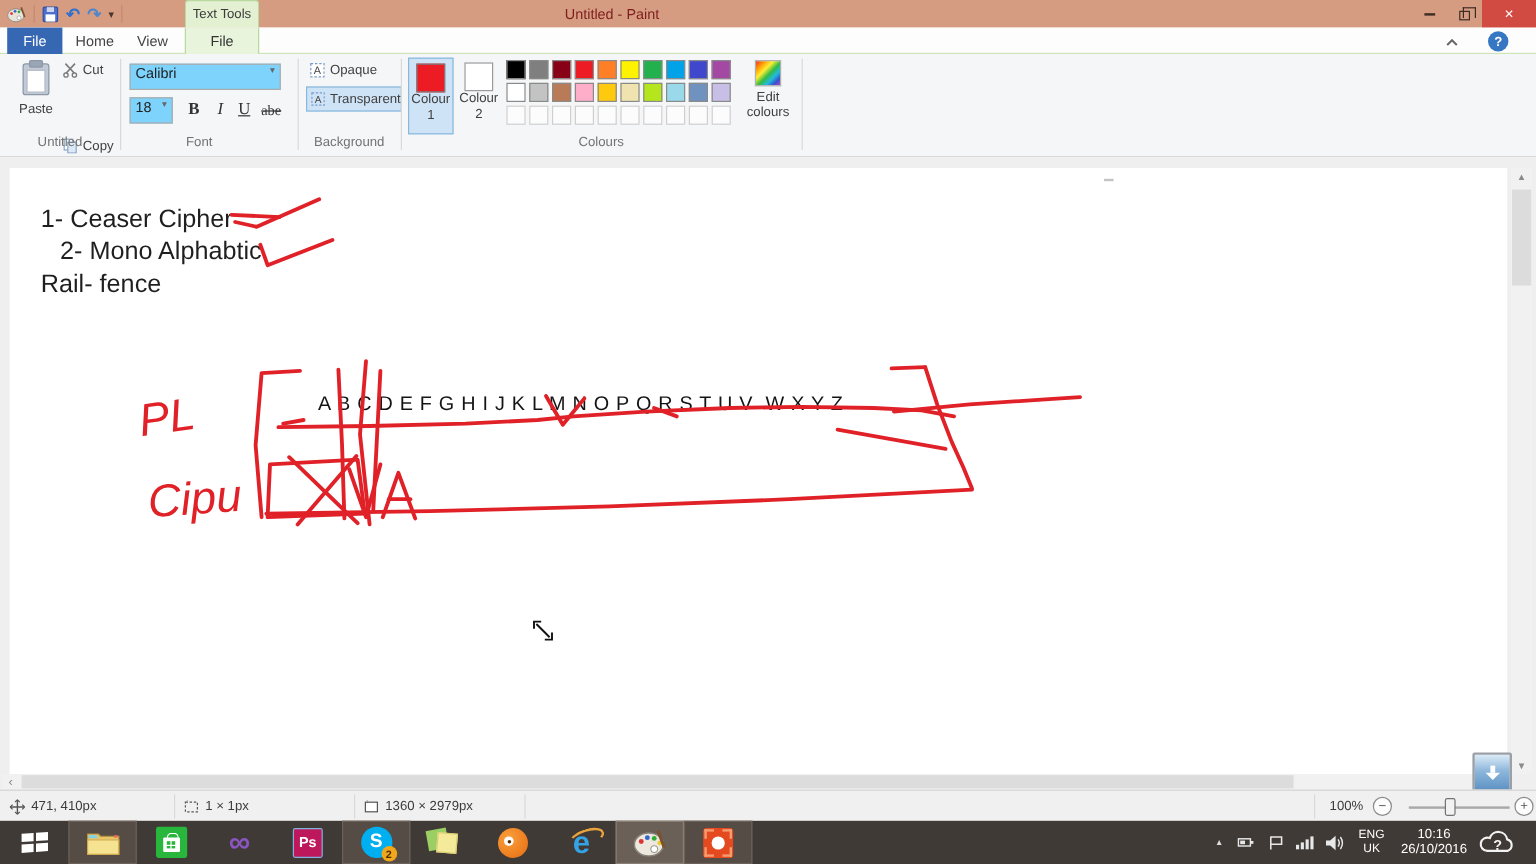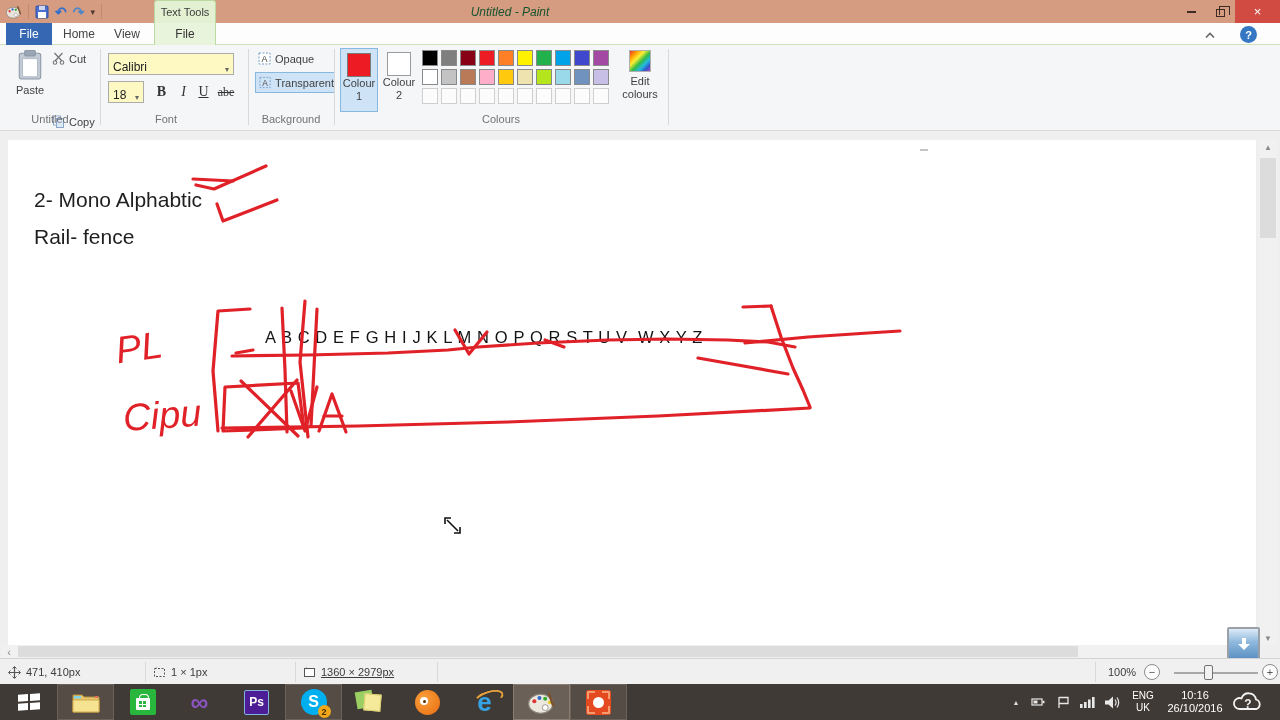--- a/index.html
+++ b/index.html
@@ -7,21 +7,21 @@
   body { font-family:"Liberation Sans", sans-serif; background:#fff; position:relative; }
   .abs { position:absolute; }
 
   
   #titlebar { position:absolute; top:0; left:0; width:1280px; height:23px; background:#d69c82; }
   .qat { position:absolute; top:0; left:0; height:23px; display:flex; align-items:center; gap:6px; padding-left:6px; }
   .qat-sep { width:1px; height:15px; background:#c08a72; }
   .qat-glyph { font-size:14px; font-weight:bold; line-height:1; }
   .undo { color:#2f6fce; } .redo { color:#4d87c9; }
   .qat-drop { font-size:9px; color:#4b352b; }
-  #win-title { position:absolute; top:0; left:0; width:1020px; height:23px; display:flex; align-items:center; justify-content:center; font-size:12px; color:#14532d;font-style:italic; }
+  #win-title { position:absolute; top:0; left:0; width:1020px; height:23px; display:flex; align-items:center; justify-content:center; font-size:12px; color:#7f1d1d; }
   #texttools-hdr { position:absolute; top:0; left:154px; width:62px; height:23px; background:#e3f0d2; border:1px solid #b9d9a0; border-bottom:none; border-radius:3px 3px 0 0; display:flex; align-items:center; justify-content:center; font-size:11px; color:#3c3c3c; }
   .winbtn { position:absolute; top:0; height:23px; display:flex; align-items:center; justify-content:center; }
   #btn-min { left:1177px; width:29px; } #btn-restore { left:1206px; width:29px; }
   #btn-close { left:1235px; width:45px; background:#d14b42; color:#fff; font-size:13px; }
   .min-glyph { width:9px; height:2px; background:#3d2c24; }
   .restore-glyph { width:9px; height:8px; border:1px solid #3d2c24; position:relative; background:#d69c82; margin-top:2px; }
   .restore-glyph:before { content:""; position:absolute; left:2px; top:-4px; width:9px; height:8px; border:1px solid #3d2c24; border-bottom:none; }
 
   
   #tabrow { position:absolute; top:23px; left:0; width:1280px; height:22px; background:#fdfdfd; border-bottom:1px solid #cfe3b8; }
@@ -31,21 +31,21 @@
   #tab-view { left:104px; width:46px; }
   #tab-text { left:154px; width:62px; background:#e9f4dd; border-left:1px solid #b9d9a0; border-right:1px solid #b9d9a0; color:#333; }
   #ribbon-collapse { position:absolute; top:5px; left:1202px; width:16px; height:14px; display:flex; align-items:center; justify-content:center; }
   #ribbon-help { position:absolute; top:3px; left:1240px; width:17px; height:17px; background:#3577c2; border-radius:50%; color:#fff; font-size:11px; font-weight:bold; display:flex; align-items:center; justify-content:center; }
 
   
   #ribbon { position:absolute; top:45px; left:0; width:1280px; height:86px; background:#f5f6f7; border-bottom:1px solid #d8d8d8; }
   .rdiv { position:absolute; top:4px; height:76px; width:1px; background:#d8d9da; }
   .grouplabel { position:absolute; top:68px; font-size:11px; color:#737373; text-align:center; }
   .smallbtn { display:flex; align-items:center; gap:4px; font-size:11px; color:#3f3f3f; }
-  .combo { position:absolute; background:#fef9c3; border:1px solid #ababab; font-size:12px; color:#222; display:flex; align-items:flex-end; padding:0 4px; }
+  .combo { position:absolute; background:#7dd3fc; border:1px solid #ababab; font-size:12px; color:#222; display:flex; align-items:flex-start; padding:0 4px; }
   .combo .arrow { margin-left:auto; font-size:8px; color:#666; }
   .fmtbtn { position:absolute; width:19px; height:20px; display:flex; align-items:center; justify-content:center; font-family:"Liberation Serif", serif; font-size:14px; color:#333; }
   .hl { background:#cfe3f7; border:1px solid #88b8dd; }
   .swatch-big { width:24px; height:24px; border:1px solid #7a7a7a; margin:4px auto 0; }
   .colbtn { position:absolute; top:3px; width:38px; height:64px; text-align:center; font-size:11px; color:#3f3f3f; line-height:13px; }
   .pcell { position:absolute; width:16px; height:16px; border:1px solid #8a8a8a; }
   .pcell.empty { border:1px solid #cfcfcf; background:#fcfcfc; }
   .rainbow { width:22px; height:22px; border:1px solid #b0b0b0; background:linear-gradient(135deg,#e33 0%,#f90 18%,#fe3 36%,#3b4 54%,#2bd 70%,#35c 85%,#a4c 100%); margin:2px auto 0; }
 
   
@@ -84,21 +84,21 @@
   .tslot.open { background:#554c45; border:1px solid #6c6159; }
   .tslot.active { background:#6a6057; border:1px solid #8a7d72; }
   .winflag { width:22px; height:17px; display:grid; grid-template-columns:10px 10px; grid-template-rows:7px 7px; gap:2px; transform:skewY(-4deg); }
   .winflag span { background:#fff; }
   .store-tile { width:26px; height:26px; background:#28b63c; border-radius:2px; position:relative; }
   .bag { position:absolute; left:6px; top:9px; width:14px; height:12px; background:#fff; border-radius:1px; }
   .bag:before { content:""; position:absolute; left:3px; top:-4px; width:8px; height:5px; border:1.5px solid #fff; border-bottom:none; border-radius:4px 4px 0 0; }
   .bag-logo { position:absolute; left:3px; top:3px; width:8px; height:7px; display:grid; grid-template-columns:3px 3px; grid-template-rows:2.5px 2.5px; gap:1px; }
   .bag-logo span { background:#28b63c; }
   .vs-glyph { color:#8a55c2; font-size:25px; font-weight:bold; line-height:1; }
-  .ps-tile { width:25px; height:25px; background:#4c1d95; border:1px solid #7fb2dd; border-radius:2px; color:#fff; font-size:12px; font-weight:bold; display:flex; align-items:center; justify-content:center; }
+  .ps-tile { width:25px; height:25px; background:#be185d; border:1px solid #7fb2dd; border-radius:2px; color:#fff; font-size:12px; font-weight:bold; display:flex; align-items:center; justify-content:center; }
   .skype-c { width:26px; height:26px; background:#00aff0; border-radius:50%; color:#fff; font-size:16px; font-weight:bold; display:flex; align-items:center; justify-content:center; position:relative; }
   .skype-badge { position:absolute; right:-4px; bottom:-3px; width:13px; height:13px; background:#f2a71a; border-radius:50%; color:#4a3000; font-size:9px; font-weight:bold; display:flex; align-items:center; justify-content:center; }
   .note-back { position:absolute; left:14px; top:7px; width:17px; height:17px; background:#9ccf63; transform:rotate(-10deg); }
   .note-front { position:absolute; left:22px; top:10px; width:17px; height:17px; background:#f4ea9a; transform:rotate(5deg); border:1px solid #d9cd70; }
   .avast { width:25px; height:25px; border-radius:50%; background:radial-gradient(circle at 35% 35%, #f9a03c, #e86b10); position:relative; }
   .avast:before { content:""; position:absolute; left:5px; top:7px; width:8px; height:8px; background:#fff; border-radius:50%; }
   .avast:after { content:""; position:absolute; left:8px; top:10px; width:3px; height:3px; background:#5a2d00; border-radius:50%; }
   .ie-e { color:#35a3e3; font-size:26px; font-weight:bold; line-height:1; position:relative; }
   .ie-ring { position:absolute; left:-3px; top:2px; width:30px; height:14px; border:2px solid #e8a33d; border-bottom-color:transparent; border-left-color:transparent; border-radius:50%; transform:rotate(-18deg); }
   .rec-tile { width:25px; height:25px; background:#e4491f; border-radius:3px; position:relative; }
@@ -272,21 +272,22 @@
     <div class="rainbow"></div>
     <div style="margin-top:3px;">Edit</div>
     <div>colours</div>
   </div>
   <div class="grouplabel" style="left:334px; width:334px;">Colours</div>
   <div class="rdiv" style="left:668px;"></div>
 </div>
 
 <div id="workspace">
   <div id="paint-canvas">
-    <div class="cline" style="top:48px;">2- Mono Alphabtic</div>
+    <div class="cline" style="top:31px;">1- Ceaser Cipher</div>
+    <div class="cline" style="top:58px;margin-left:16px;">2- Mono Alphabtic</div>
     <div class="cline" style="top:85px;">Rail- fence</div>
     <div id="alphabet">A B C D E F G H I J K L M N O P Q R S T U V  W X Y Z</div>
     <div id="artifact"></div>
 
     <svg id="ink-svg" width="1224" height="496" viewBox="0 0 1224 496">
       <g class="ink">
 
         <polyline points="185,39 225,41"></polyline>
         <polyline points="188,45 206,49 258,26"></polyline>
         <polyline points="209,64 215,81 269,60"></polyline>
@@ -359,21 +360,21 @@
   </div>
   <div class="sdiv" style="left:145px;"></div>
   <div class="sitem" style="left:153px;">
     <svg width="13" height="13" viewBox="0 0 13 13">
         <rect x="1.5" y="2.5" width="10" height="8" fill="none" stroke="#555" stroke-dasharray="2,1.5"></rect>
         <text x="2" y="2.8" font-size="4" fill="#555">↑</text>
       </svg>
     <span>1 × 1px</span>
   </div>
   <div class="sdiv" style="left:295px;"></div>
-  <div class="sitem" style="left:303px;text-decoration:underline;">
+  <div class="sitem" style="left:303px;">
     <svg width="13" height="13" viewBox="0 0 13 13">
         <rect x="1.5" y="2.5" width="10" height="8" fill="#fff" stroke="#555"></rect>
         <text x="2" y="2.8" font-size="4" fill="#555">↑</text>
       </svg>
     <span>1360 × 2979px</span>
   </div>
   <div class="sdiv" style="left:437px;"></div>
   <div class="sdiv" style="left:1095px;"></div>
   <div class="sitem" style="left:1108px;">100%</div>
   <div class="sitem" style="left:1144px;">

